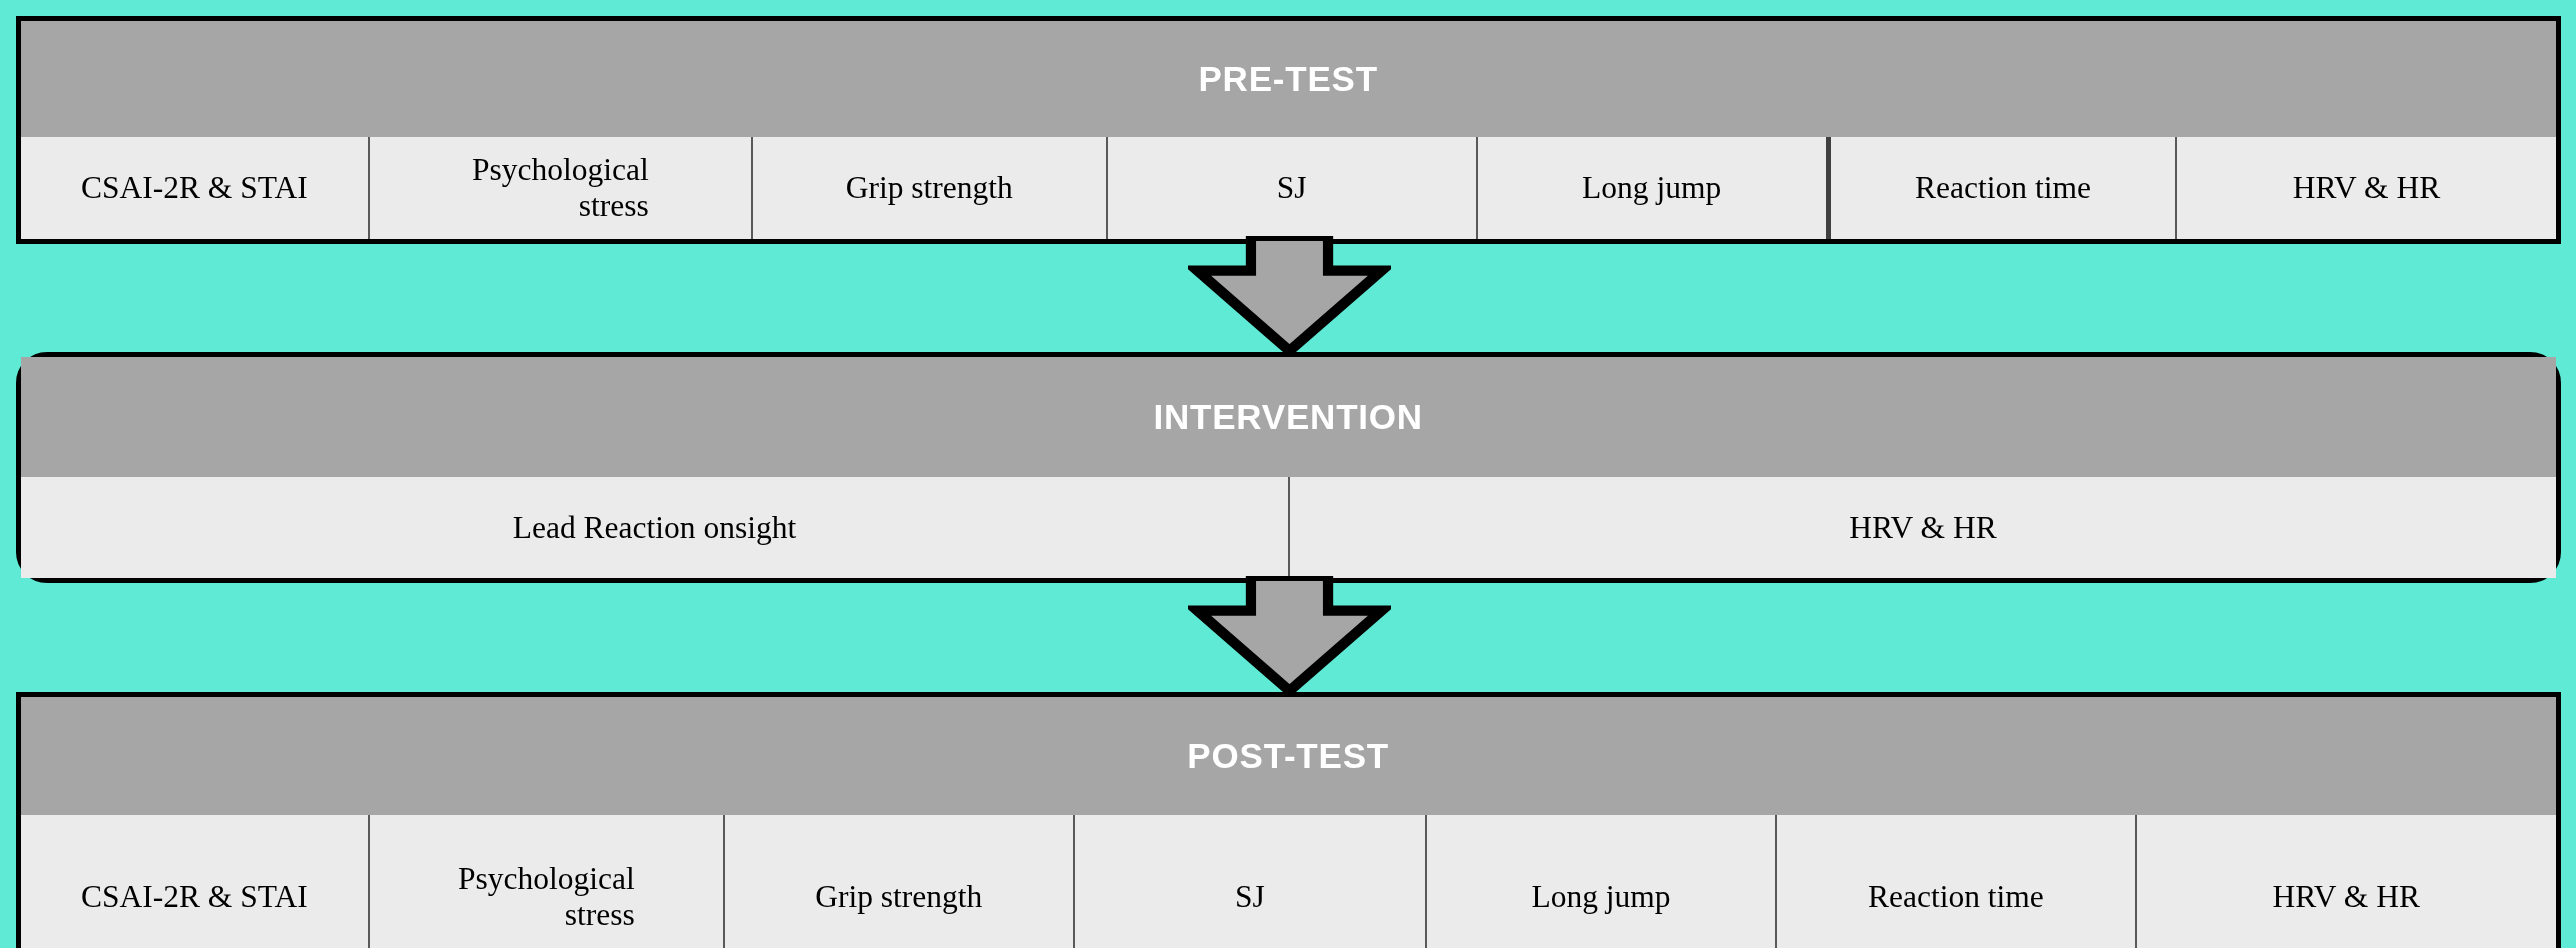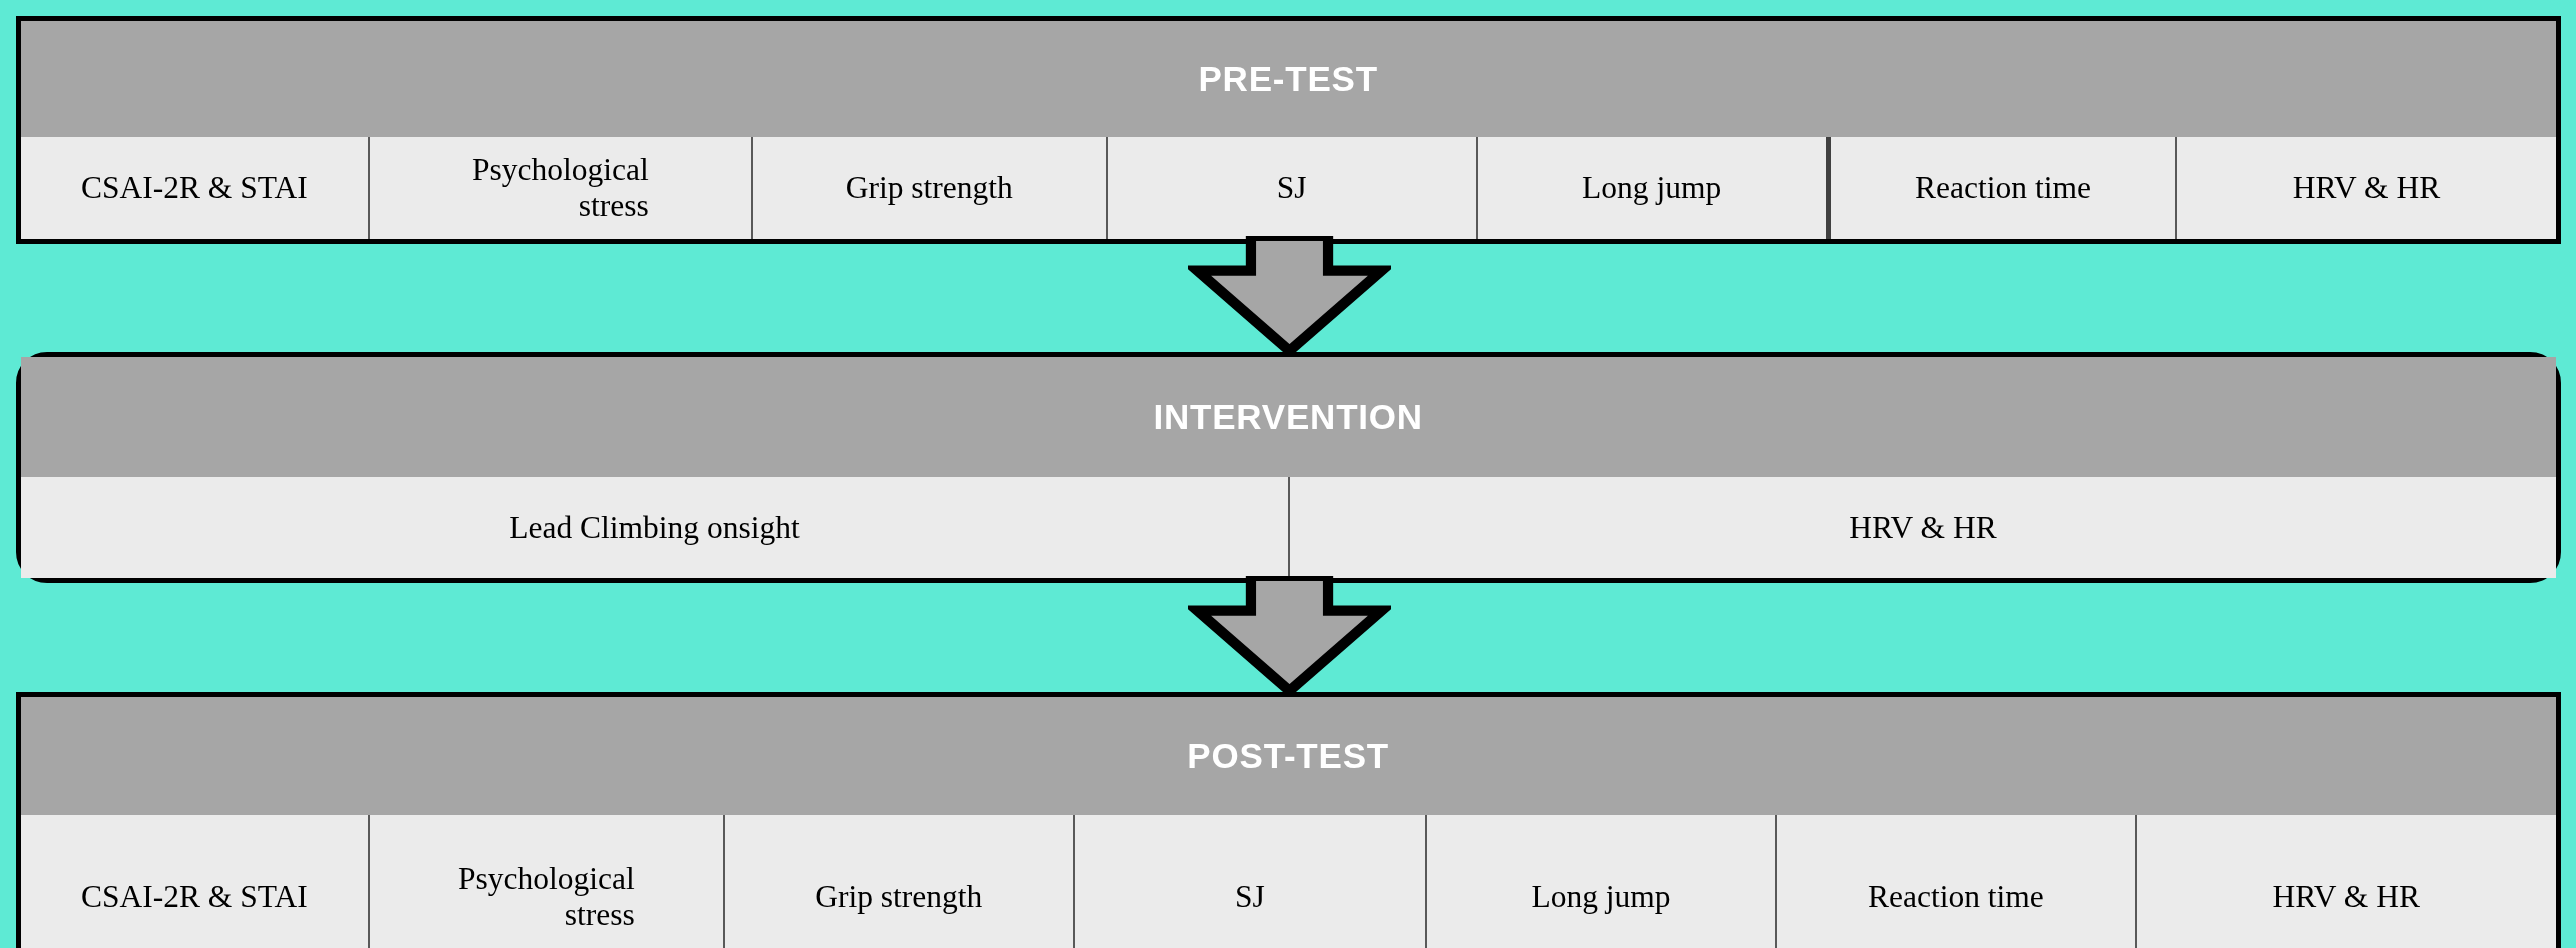--- a/index.html
+++ b/index.html
@@ -111,21 +111,21 @@
   <div class="arrow" id="arrow-1">
     <svg viewBox="0 0 258 150" preserveAspectRatio="none">
       <polygon points="80,0 178,0 178,44 246,44 129,146 12,44 80,44" fill="#a6a6a6" stroke="#000000" stroke-width="13" stroke-linejoin="miter"></polygon>
     </svg>
   </div>
 
   <div class="stage" id="stage-intervention">
     <div class="stage-header">INTERVENTION</div>
     <div class="stage-row">
       <div class="cell" style="width:50%">
-        <span class="cell-text">Lead Climbing onsight</span>
+        <span class="cell-text">Lead Reaction onsight</span>
       </div>
       <div class="cell" style="width:50%">
         <span class="cell-text">HRV &amp; HR</span>
       </div>
     </div>
   </div>
 
   <div class="arrow" id="arrow-2">
     <svg viewBox="0 0 258 150" preserveAspectRatio="none">
       <polygon points="80,0 178,0 178,44 246,44 129,146 12,44 80,44" fill="#a6a6a6" stroke="#000000" stroke-width="13" stroke-linejoin="miter"></polygon>

